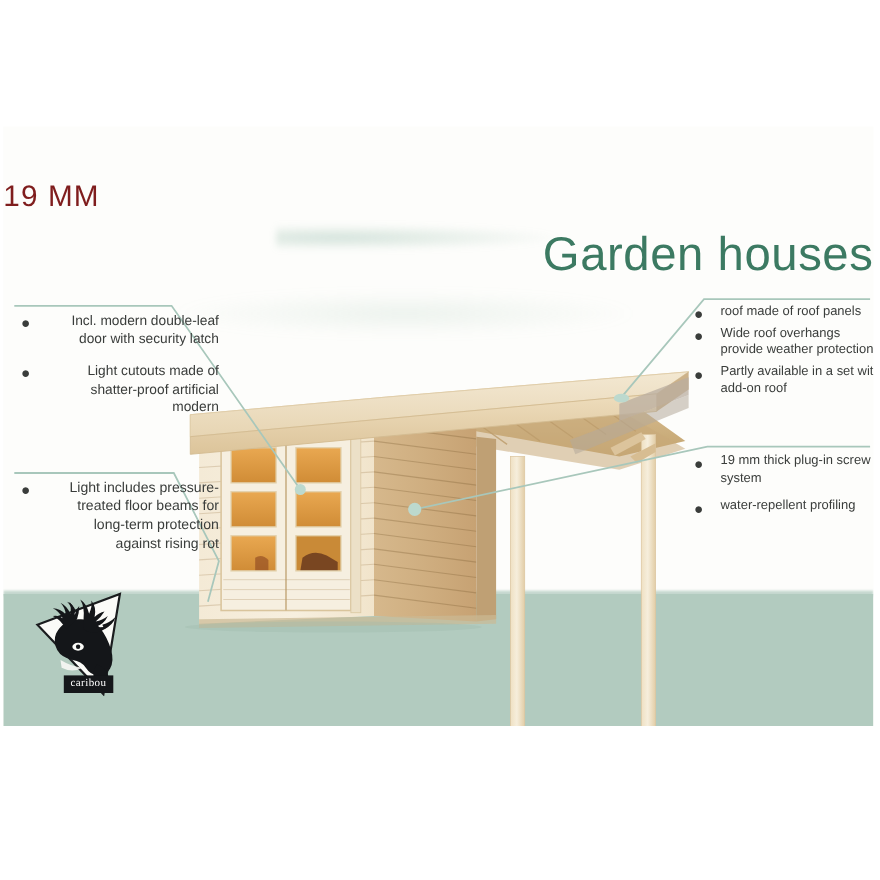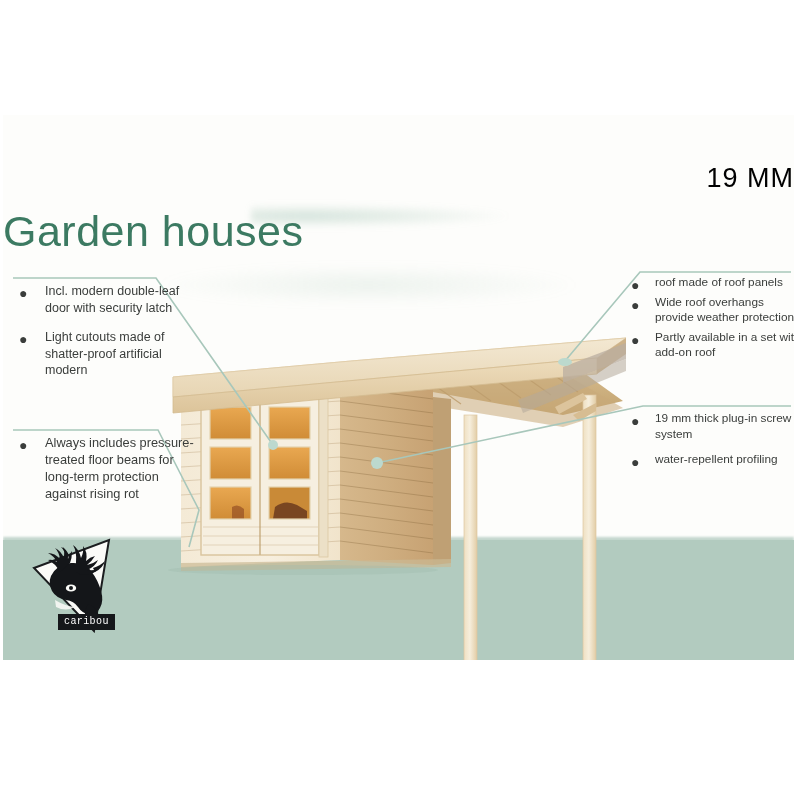--- a/index.html
+++ b/index.html
@@ -31,32 +31,32 @@
     background: #fdfdfb;
     overflow: hidden;
   }
 
   
   .hdr-sub {
     position: absolute;
     left: 0;
     top: 48px;
     width: 791px;
-    text-align: right;
+    text-align: left;
     font-size: 27px;
     letter-spacing: 1px;
-    color: #000000;
+    color: #7f1d1d;
     font-weight: 400;
   }
   .hdr-main {
     position: absolute;
     left: 0;
     top: 92px;
     width: 791px;
-    text-align: left;
+    text-align: right;
     font-size: 43px;
     color: #3c7a62;
     font-weight: 400;
     letter-spacing: 0.5px;
   }
 
   
   .smudge {
     position: absolute;
     left: 248px;
@@ -116,21 +116,21 @@
     top: 1px;
     font-size: 14px;
     color: #3a3d3b;
     line-height: 1.32;
   }
   .callout li .txt {
     display: block;
   }
 
   .co-left { padding-left: 0; }
-  .co-left li .txt { padding-left: 26px; }
+  .co-left li .txt { padding-left: 26px; text-align: right; }
 
   
   #co1 {
     left: 16px;
     top: 168px;
     width: 180px;
     font-size: 12.5px;
   }
   #co1 li .txt { text-indent: 0; }
   #co1 li:nth-child(1) .txt { padding-left: 26px; }
@@ -185,21 +185,21 @@
   }
   .logo-word {
     position: absolute;
     left: 27px;
     bottom: 3px;
     background: #15171a;
     color: #ffffff;
     font-size: 10px;
     padding: 2px 6px 3px 6px;
     letter-spacing: 0.4px;
-    font-family: Liberation Mono, monospace;
+    font-family: Liberation Serif, serif;
   }
 
   
   #shed { position: absolute; left: 0; top: 0; width: 791px; height: 545px; }
 </style>
 </head>
 <body>
 
 <div id="stage">
 
@@ -389,21 +389,21 @@
           <span class="bullet">●</span>
           <span class="txt">Light cutouts made of shatter-proof artificial modern</span>
         </li>
       </ul>
     </div>
 
     <div class="callout co-left" id="co2">
       <ul>
         <li>
           <span class="bullet">●</span>
-          <span class="txt">Always includes pressure-treated floor beams for long-term protection against rising rot</span>
+          <span class="txt">Light includes pressure-treated floor beams for long-term protection against rising rot</span>
         </li>
       </ul>
     </div>
 
     <div class="callout co-right" id="co3">
       <ul>
         <li>
           <span class="bullet">●</span>
           <span class="txt">roof made of roof panels</span>
         </li>

